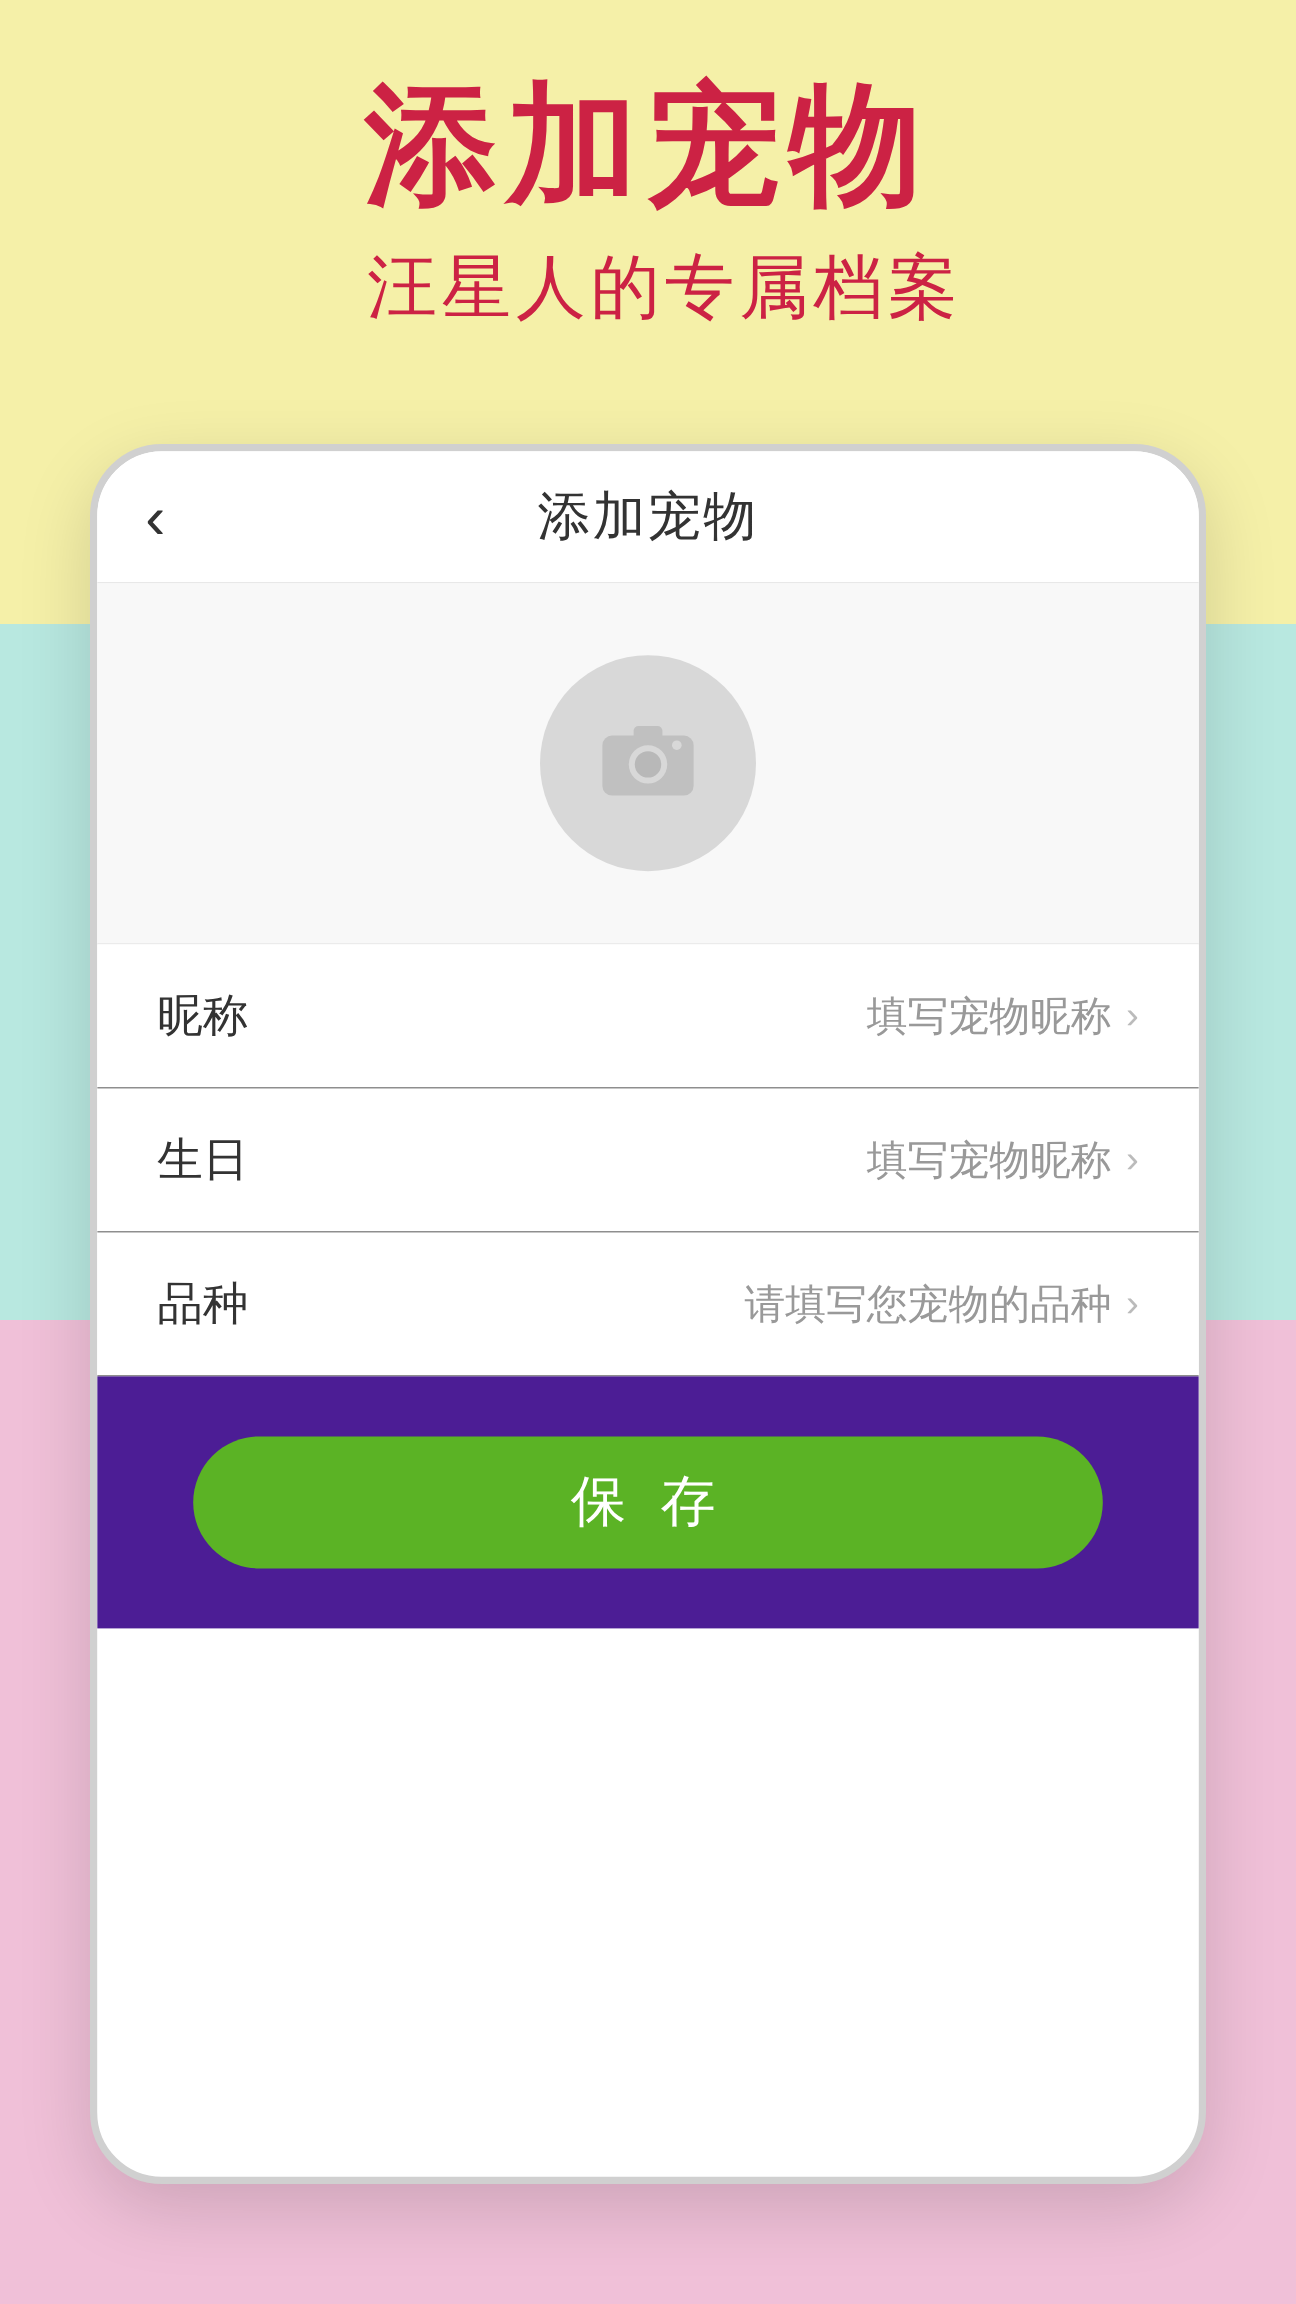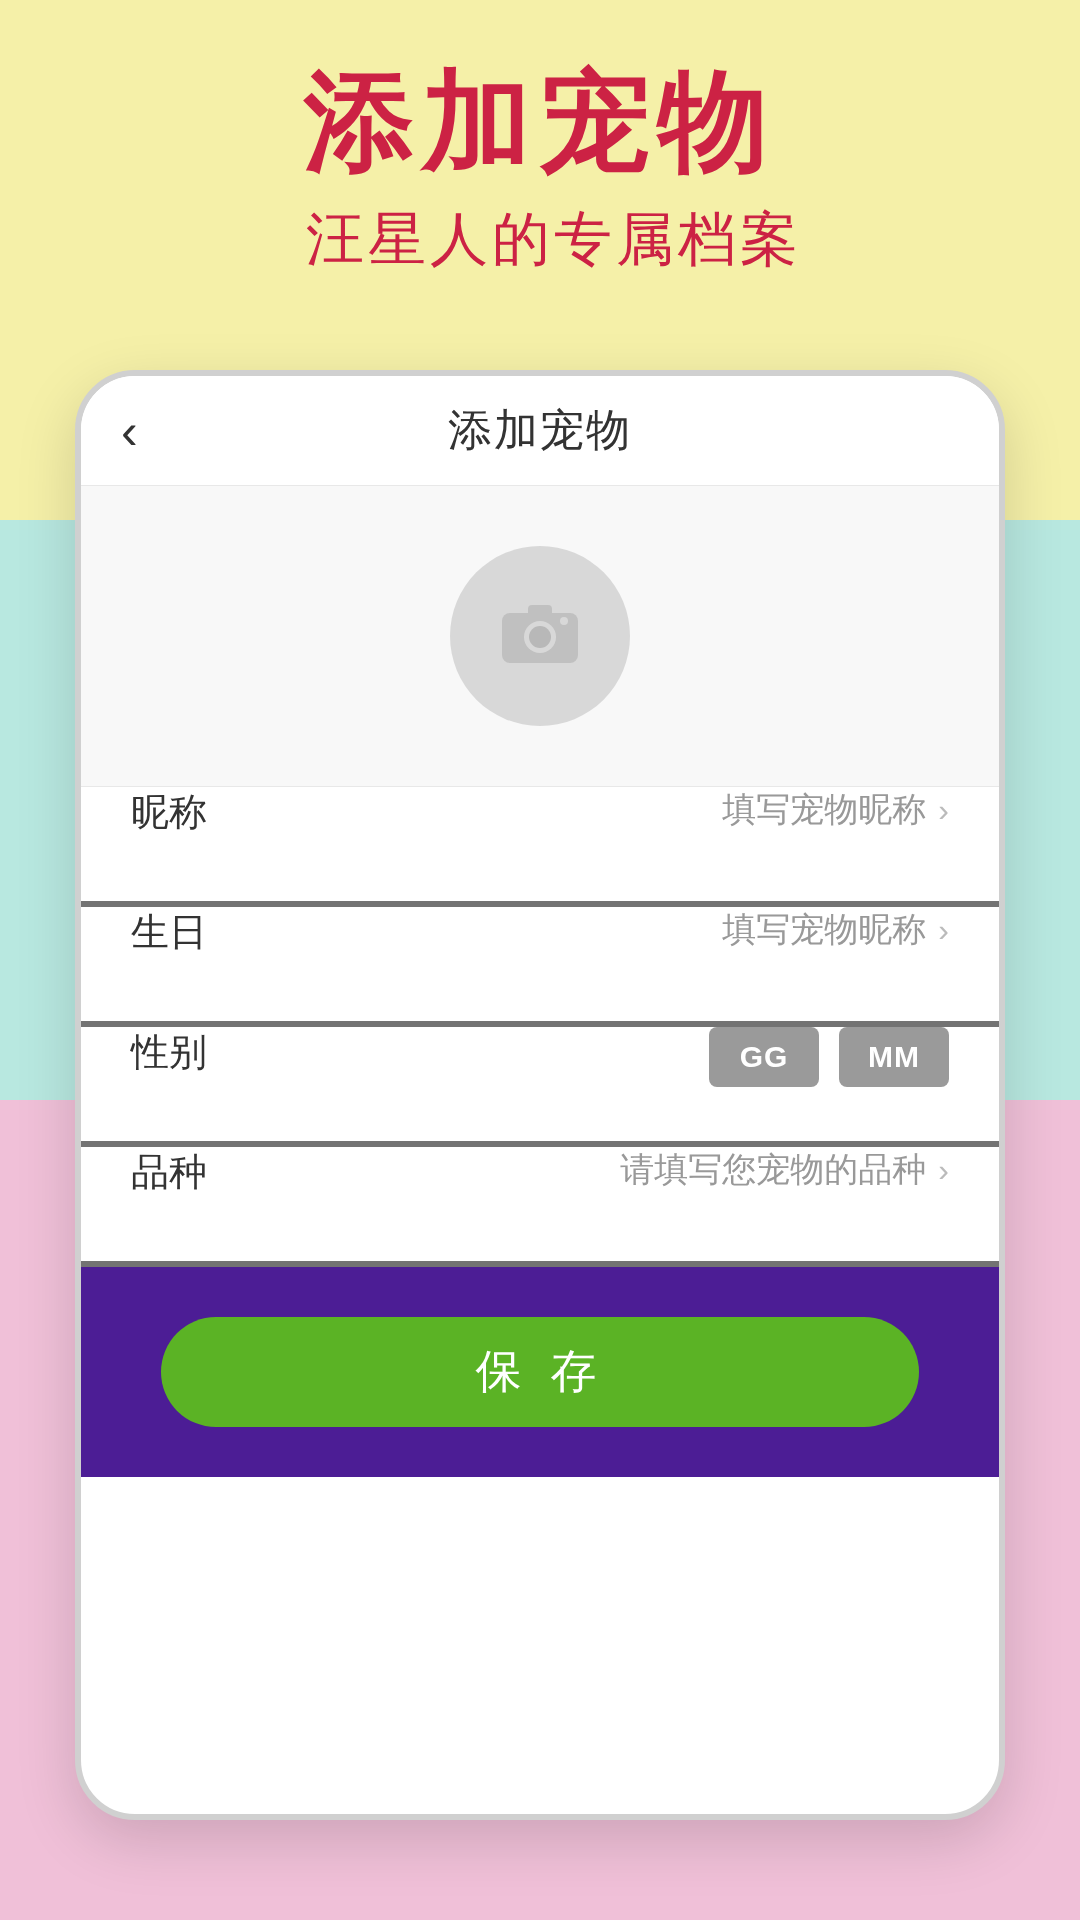--- a/index.html
+++ b/index.html
@@ -133,25 +133,25 @@
       line-height: 1;
     }
 
     
     .form-section {
       background: #ffffff;
     }
 
     .form-row {
       display: flex;
-      align-items: flex-start;
+      align-items: center;
       justify-content: space-between;
       padding: 0 50px;
       height: 120px;
-      border-bottom: 6px solid #737373;
+      border-bottom: 1px solid #737373;
     }
 
     .form-label {
       font-size: 38px;
       color: #333;
       font-weight: 400;
     }
 
     .form-value {
       display: flex;
@@ -254,27 +254,20 @@
     </div>
 
     <div class="form-row">
       <span class="form-label">生日</span>
       <div class="form-value">
         <span>填写宠物昵称</span>
         <span class="chevron-icon">›</span>
       </div>
     </div>
 
-    <div class="form-row">
-      <span class="form-label">性别</span>
-      <div class="gender-buttons">
-        <button class="gender-btn">GG</button>
-        <button class="gender-btn">MM</button>
-      </div>
-    </div>
 
     <div class="form-row">
       <span class="form-label">品种</span>
       <div class="form-value">
         <span>请填写您宠物的品种</span>
         <span class="chevron-icon">›</span>
       </div>
     </div>
 
   </div>

